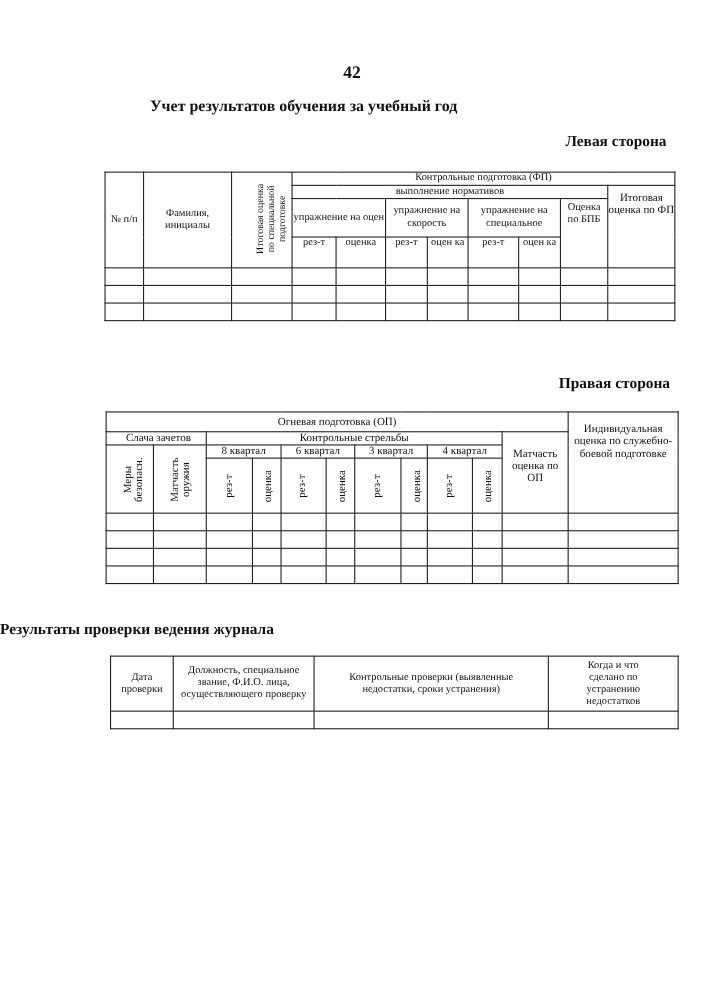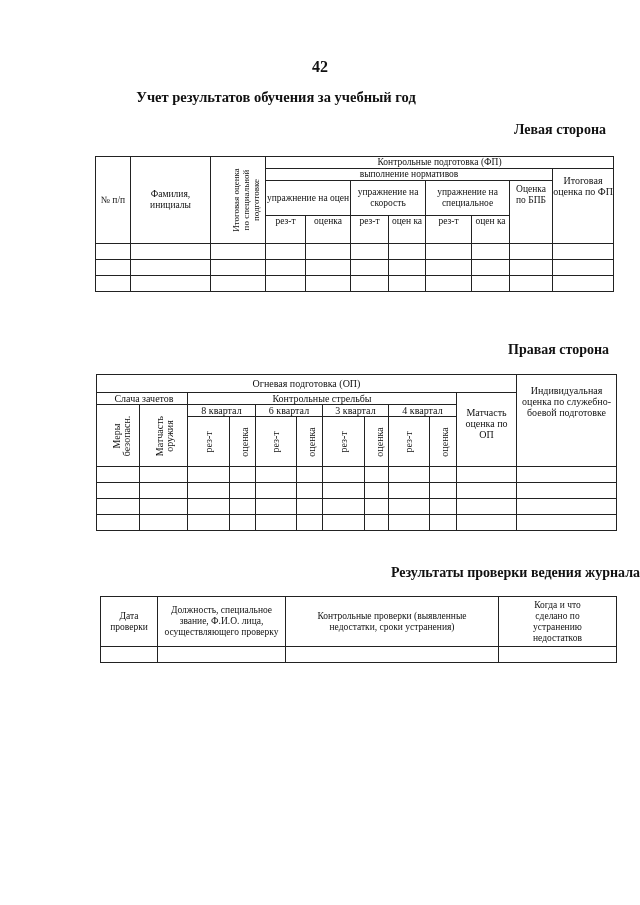--- a/index.html
+++ b/index.html
@@ -7,21 +7,21 @@
   .abs { position:absolute;font-weight:bold; }
   .page-num { left:0; width:640px; top:58px; text-align:center; font-size:16px; }
   .title { left:0; width:552px; top:89px; text-align:center; font-size:14.5px; font-weight:bold; }
   .side-label { font-size:14px;text-align:center; }
   table { border-collapse:collapse; position:absolute; table-layout:fixed; }
   td { border:1px solid #222; padding:0; text-align:center; vertical-align:middle; font-size:9.5px; line-height:11px; overflow:hidden; }
   .t1 td { font-size:9.5px; }
   .vert { display:inline-block; transform:rotate(-90deg); white-space:nowrap; line-height:10px; }
   .t2 td { font-size:10px; }
   .t3 td { font-size:9.5px; }
-  .sec-title { left:0; width:640px; top:565px; text-align:right; font-size:14px; font-weight:bold; }
+  .sec-title { left:0; width:640px; top:565px; text-align:left; font-size:14px; font-weight:bold; }
 </style>
 </head>
 <body>
 
 <div class="abs page-num">42</div>
 <div class="abs title">Учет результатов обучения за учебный год</div>
 <div class="abs side-label" style="left:514px; top:122px;">Левая сторона</div>
 
 <table class="t1" style="left:95px; top:156px; width:518px;">
   <colgroup>

